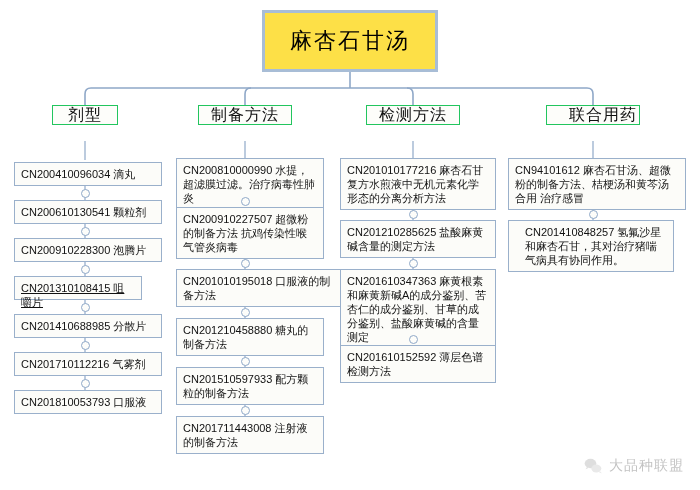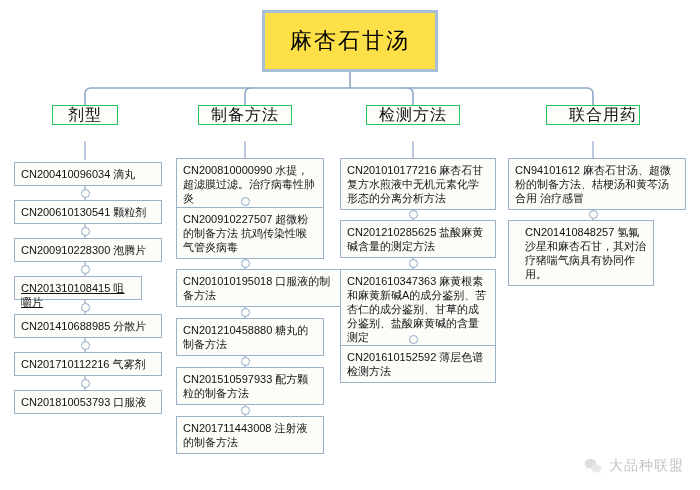--- a/index.html
+++ b/index.html
@@ -173,14 +173,14 @@
     <div class="node item col2" style="position: absolute; left: 176px; width: 148px; top: 416px;"><span>CN201711443008 注射液的制备方法</span></div>
     <div class="node item col3" style="position: absolute; left: 340px; width: 156px; top: 158px;"><span>CN201010177216 麻杏石甘复方水煎液中无机元素化学形态的分离分析方法</span></div>
     <div class="connector-dot" style="left: 408.5px; top: 209.5px;"></div>
     <div class="node item col3" style="position: absolute; left: 340px; width: 156px; top: 220px;"><span>CN201210285625 盐酸麻黄碱含量的测定方法</span></div>
     <div class="connector-dot" style="left: 408.5px; top: 258.5px;"></div>
     <div class="node item col3" style="position: absolute; left: 340px; width: 156px; top: 269px;"><span>CN201610347363 麻黄根素和麻黄新碱A的成分鉴别、苦杏仁的成分鉴别、甘草的成分鉴别、盐酸麻黄碱的含量测定</span></div>
     <div class="connector-dot" style="left: 408.5px; top: 334.5px;"></div>
     <div class="node item col3" style="position: absolute; left: 340px; width: 156px; top: 345px;"><span>CN201610152592 薄层色谱检测方法</span></div>
     <div class="node item col4" style="position: absolute; left: 508px; width: 178px; top: 158px;"><span>CN94101612 麻杏石甘汤、超微粉的制备方法、桔梗汤和黄芩汤合用 治疗感冒</span></div>
     <div class="connector-dot" style="left: 588.5px; top: 209.5px;"></div>
-    <div class="node item col4" style="position: absolute; left: 508px; width: 146px; top: 220px; padding-left: 16px;"><span>CN201410848257 氢氟沙星和麻杏石甘，其对治疗猪喘气病具有协同作用。</span></div>
+    <div class="node item col4" style="position: absolute; left: 508px; width: 166px; top: 220px; padding-left: 16px;"><span>CN201410848257 氢氟沙星和麻杏石甘，其对治疗猪喘气病具有协同作用。</span></div>
   </div>
 
 </body></html>

